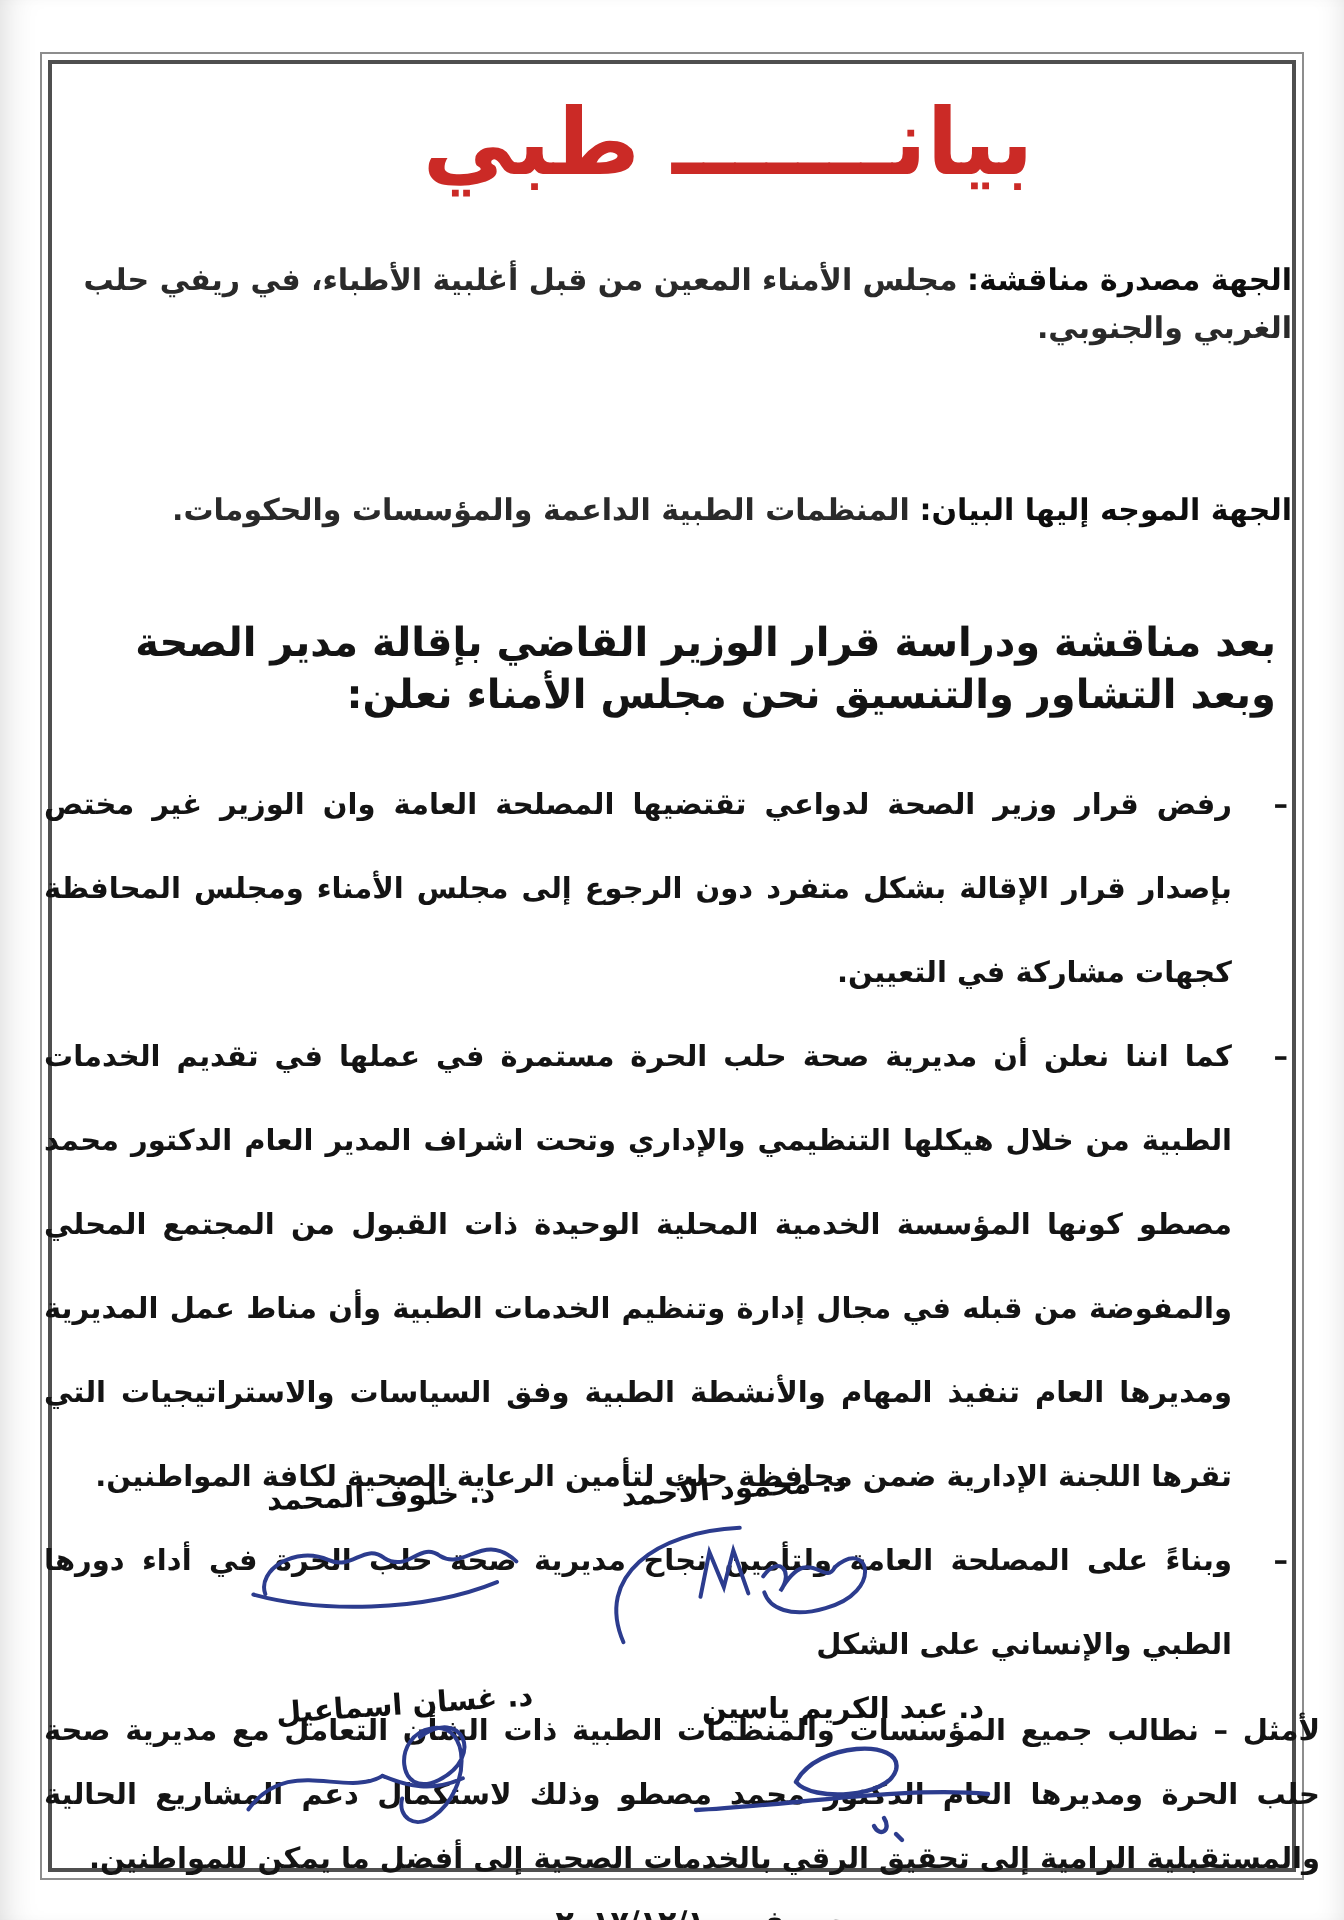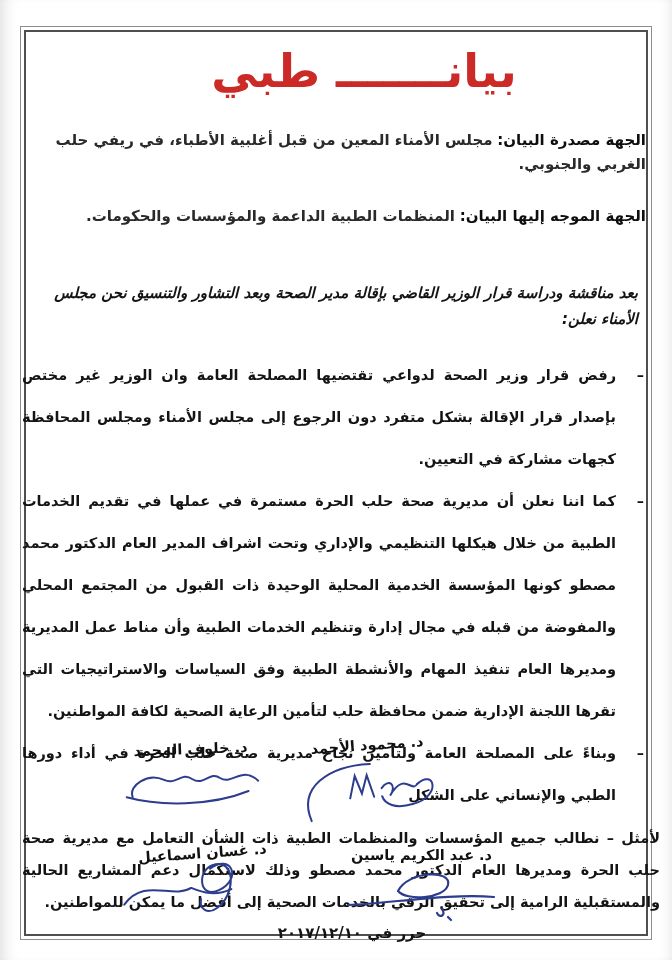--- a/index.html
+++ b/index.html
@@ -12,23 +12,23 @@
   .frame-inner { position:absolute; inset:3px; border:2px solid #4f4f4f; }
   .content { position:absolute; inset:6px 12px 6px 16px; direction:rtl; color:#141414; }
 
   .doc-title { margin-top:22px; height:86px; text-align:center; font-size:46px;
                font-weight:bold; letter-spacing:-1px; transform:translateX(26px);
                line-height:86px; }
 
   .meta-line { margin:14px 14px 0 6px; font-size:15px; line-height:24px; color:#1c1c1c; }
   .meta-line .lbl { font-weight:bold; color:#0e0e0e; }
   .meta-line .val { font-weight:bold; color:#2a2a2a; }
-  .meta-line + .meta-line { margin-top:28px; }
+  .meta-line + .meta-line { margin-top:67px; }
 
-  .intro { margin:52px 22px 0 6px; font-size:15px; font-weight:bold; line-height:26px;font-style:italic; }
+  .intro { margin:41px 22px 0 6px; font-size:20px; font-weight:bold; line-height:26px; }
 
   .bullets { margin:22px 14px 0 6px; }
   .bullet { position:relative; padding-right:30px; font-size:14.5px; font-weight:bold;
             line-height:42px; text-align:justify; }
   .bullet .dash { position:absolute; right:2px; top:0; font-weight:bold; }
 
   .closing { margin:6px 0 0 6px; font-size:14.5px; font-weight:bold; line-height:32px;
              text-align:justify; }
 
   .date-line { margin-top:6px; text-align:center; font-size:15px; font-weight:bold;
@@ -51,21 +51,21 @@
 <div class="page">
   <div class="frame-outer">
     <div class="frame-inner"></div>
   </div>
 
   <div class="content">
 
     <div class="doc-title" style="color:#cb2a26;">بيانـــــــ طبي</div>
 
     <div class="meta-line">
-      <span class="lbl">الجهة مصدرة البيان:</span>
+      <span class="lbl">الجهة مصدرة مناقشة:</span>
       <span class="val">مجلس الأمناء المعين من قبل أغلبية الأطباء، في ريفي حلب الغربي والجنوبي.</span>
     </div>
 
     <div class="meta-line">
       <span class="lbl">الجهة الموجه إليها البيان:</span>
       <span class="val">المنظمات الطبية الداعمة والمؤسسات والحكومات.</span>
     </div>
 
     <div class="intro">بعد مناقشة ودراسة قرار الوزير القاضي بإقالة مدير الصحة وبعد التشاور والتنسيق نحن مجلس الأمناء نعلن:</div>
 

